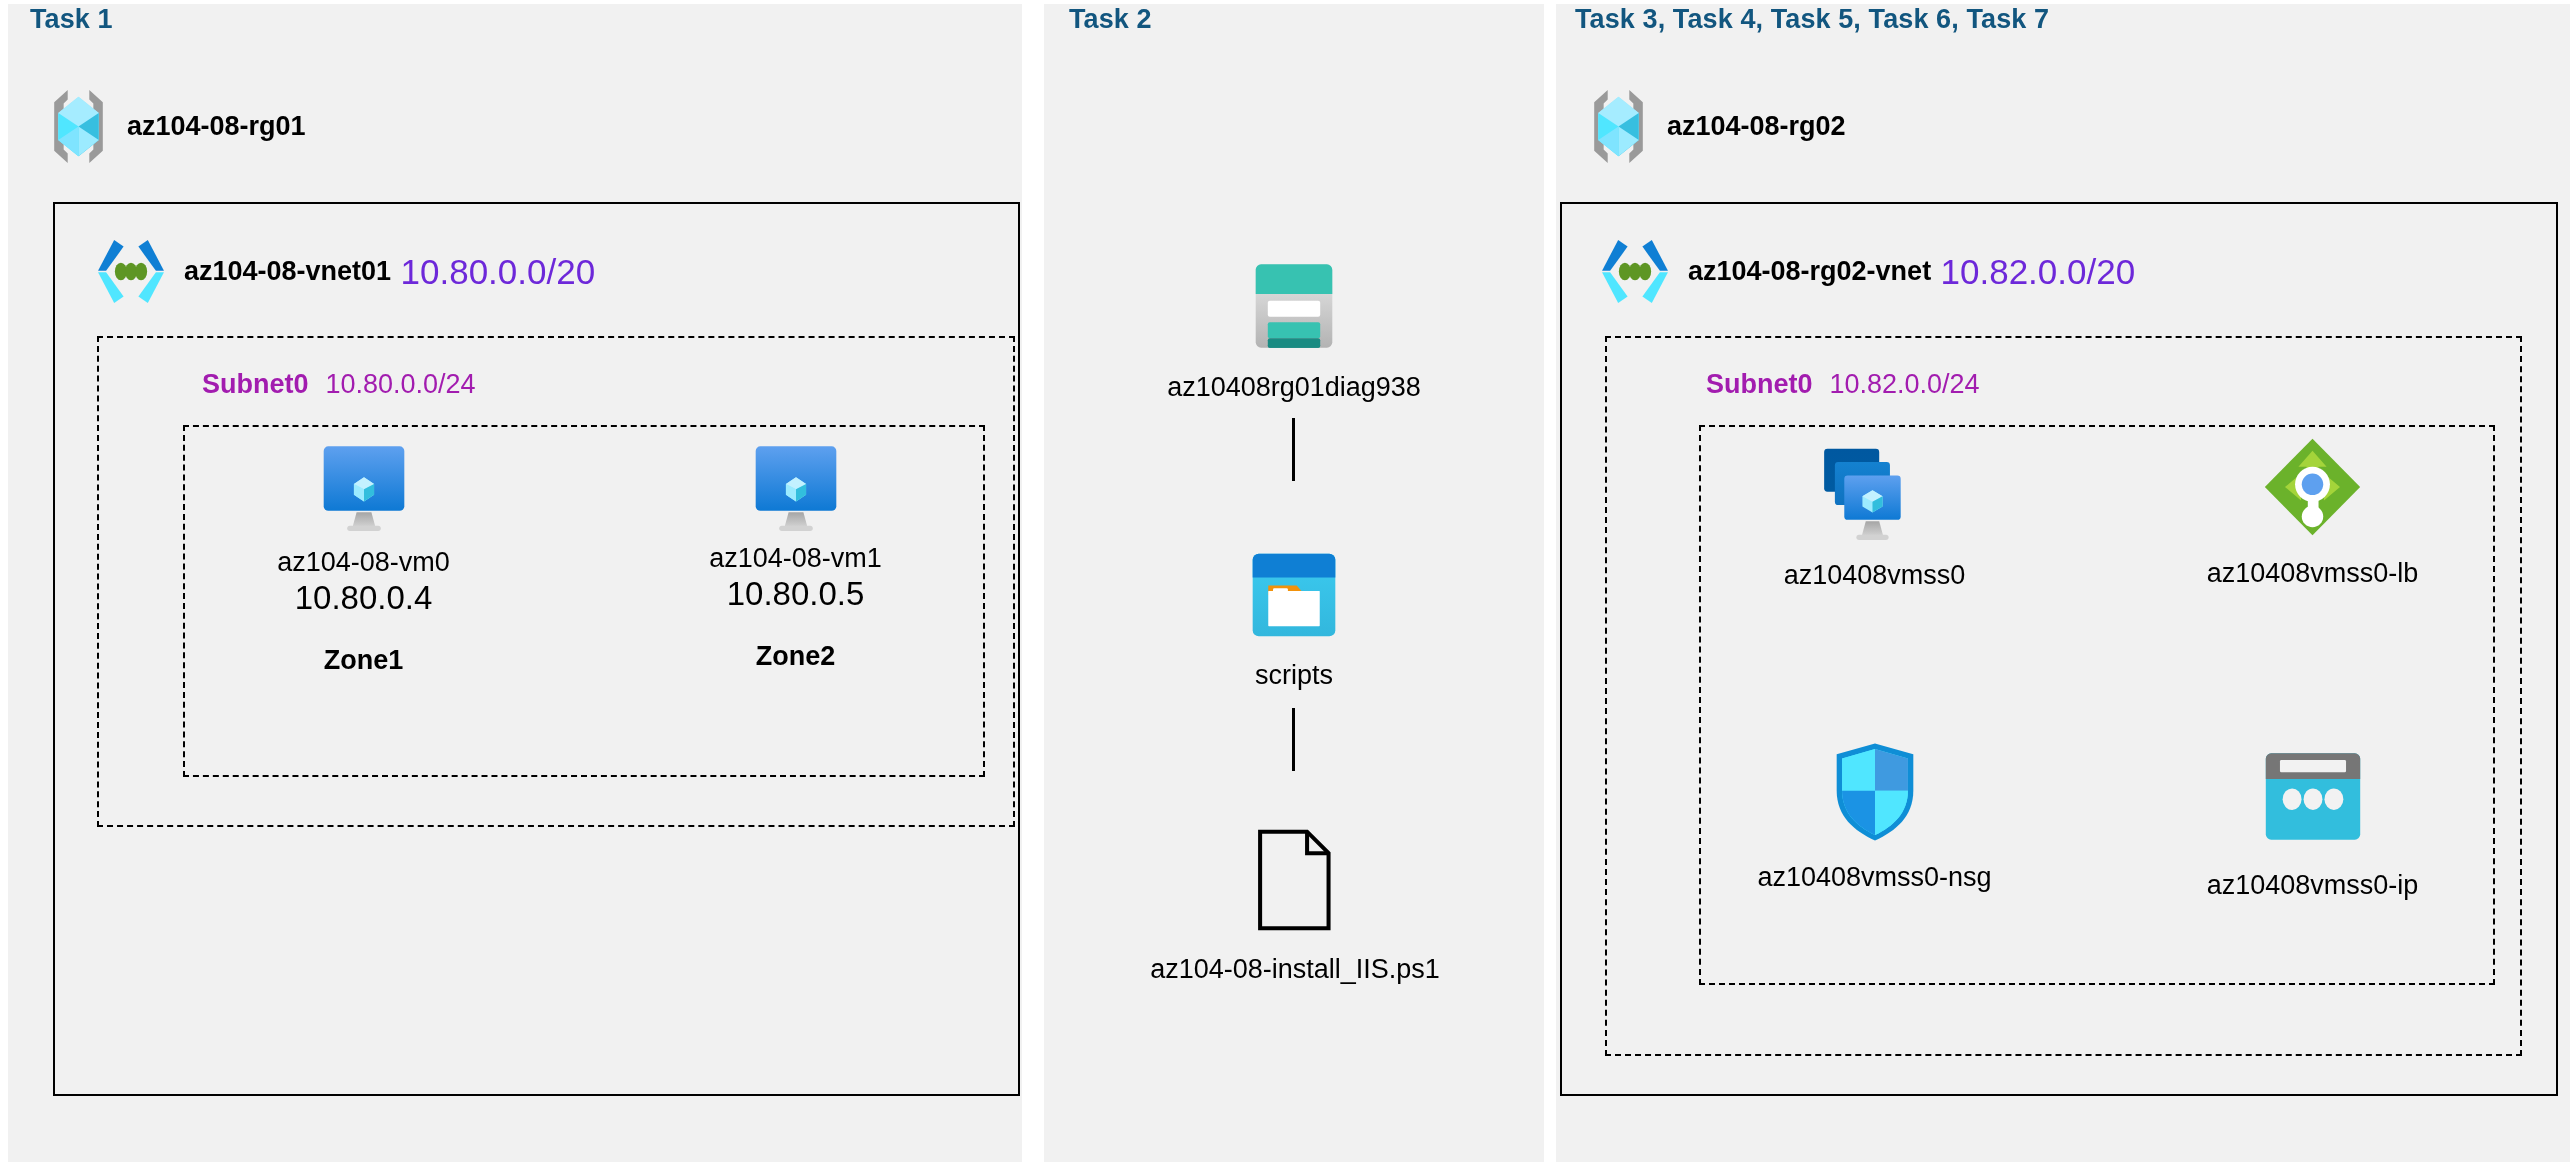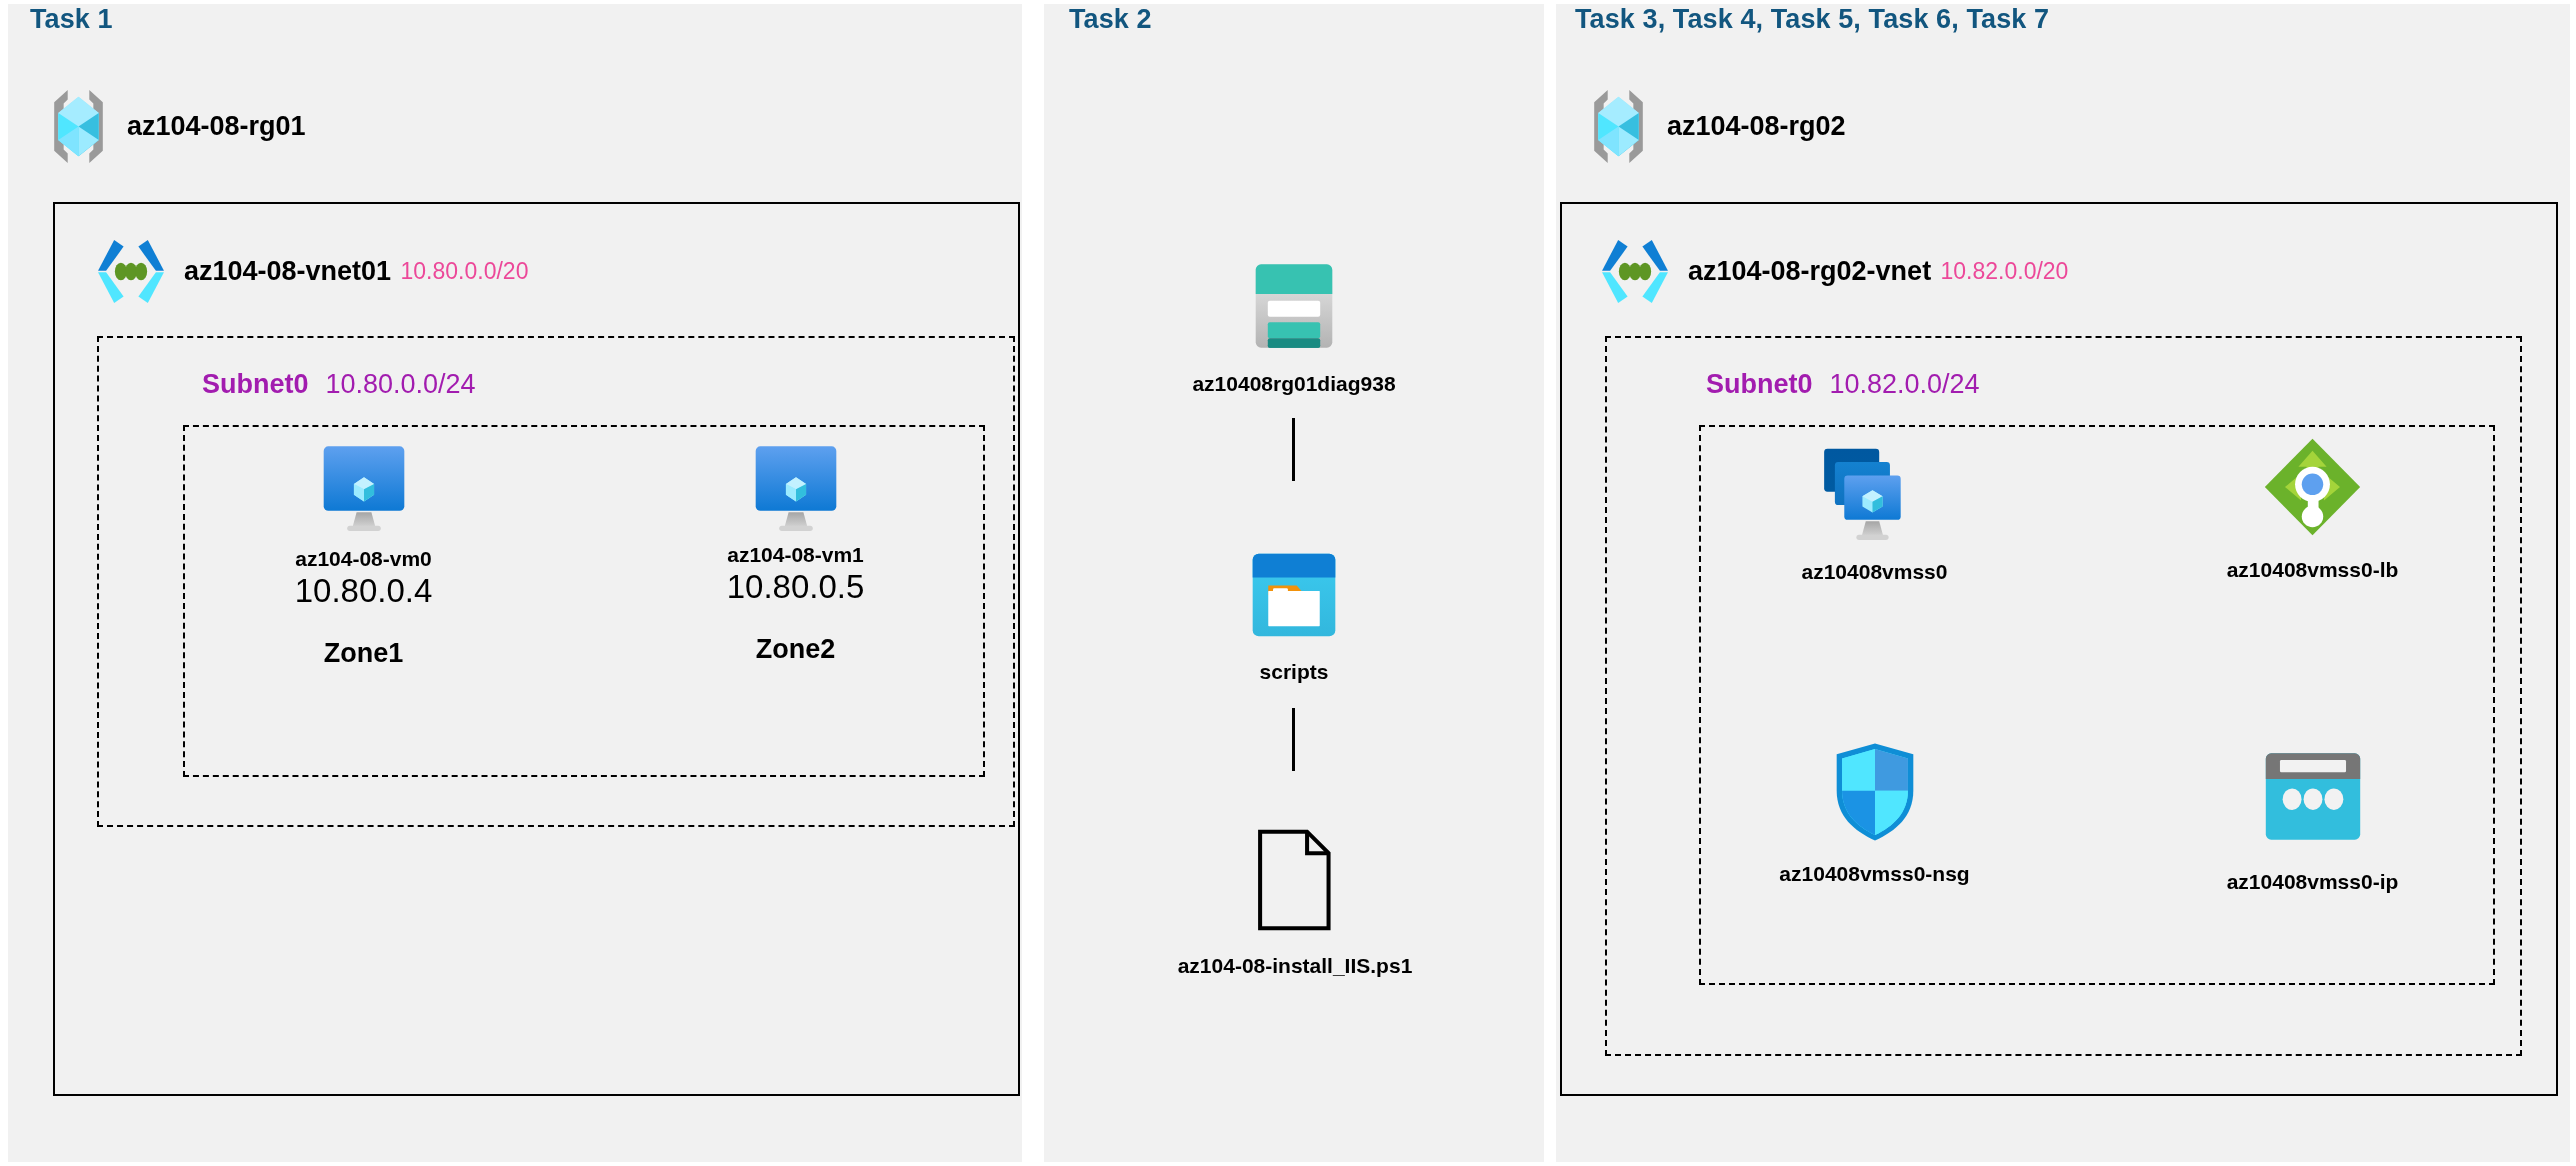--- a/index.html
+++ b/index.html
@@ -9,25 +9,25 @@
   }
   .panel{position:absolute;background:#f1f1f1;}
   .task-title{
     position:absolute;color:#12567f;font-weight:bold;font-size:27px;
     letter-spacing:0.1px;white-space:nowrap;
   }
   .solidbox{position:absolute;border:2.7px solid #000;box-sizing:border-box;}
   .dashbox{position:absolute;border:2.7px dashed #000;box-sizing:border-box;}
   .hdr{position:absolute;display:flex;align-items:center;white-space:nowrap;}
   .hdr .nm{font-weight:bold;font-size:27px;color:#000;}
-  .hdr .cidr{font-weight:normal;font-size:23px;color:#ec4899;margin-left:9.4px;}
+  .hdr .cidr{font-weight:normal;font-size:35px;color:#6d28d9;margin-left:9.4px;}
   .sublabel{position:absolute;white-space:nowrap;font-size:27px;color:#a21caf;}
   .sublabel b{font-weight:bold;}
   .node{position:absolute;display:flex;flex-direction:column;align-items:center;}
-  .node .cap{font-weight:bold;font-size:21px;color:#000;white-space:nowrap;text-align:center;line-height:1.18;}
+  .node .cap{font-weight:normal;font-size:27px;color:#000;white-space:nowrap;text-align:center;line-height:1.18;}
   .node .ip{font-weight:normal;font-size:33px;color:#000;text-align:center;line-height:1.18;}
   .node .zone{font-weight:bold;font-size:27px;color:#000;margin-top:27px;text-align:center;}
   .connector{position:absolute;width:2.7px;background:#000;}
   svg{display:block;}
 </style>
 </head>
 <body>
 
 <div class="panel" style="left:8px;top:4px;width:1014px;height:1158px;"></div>
 

